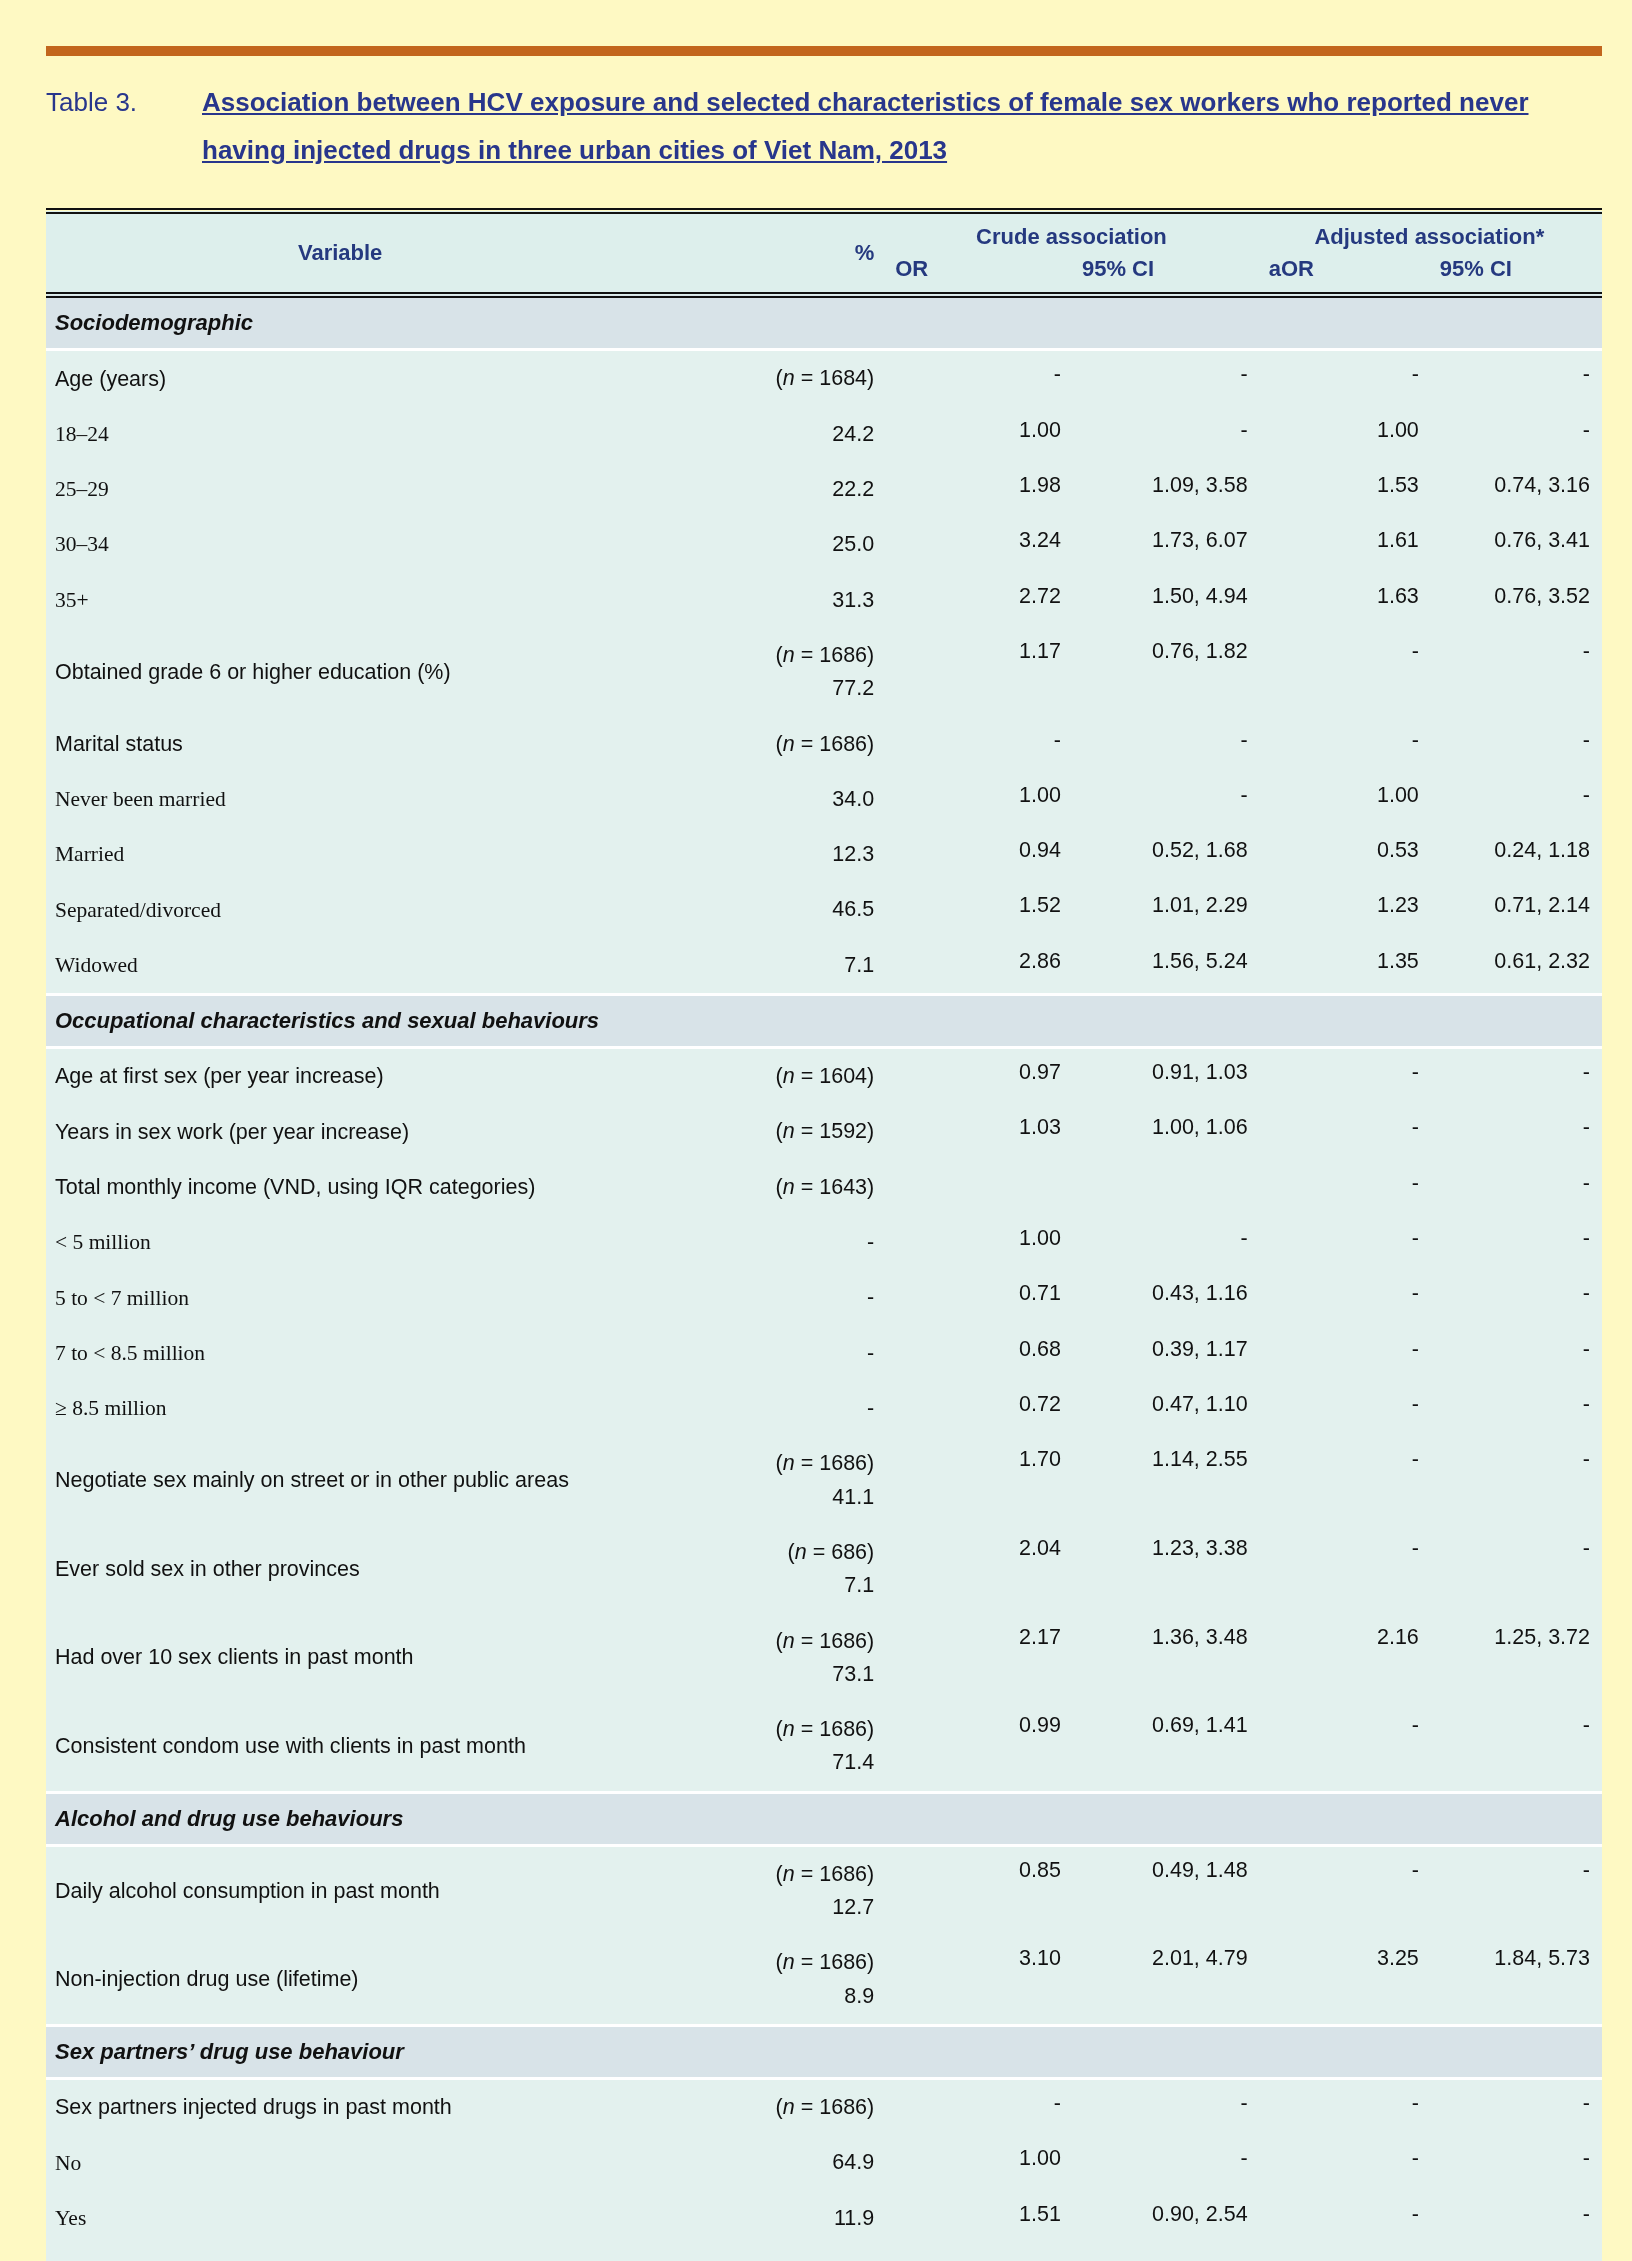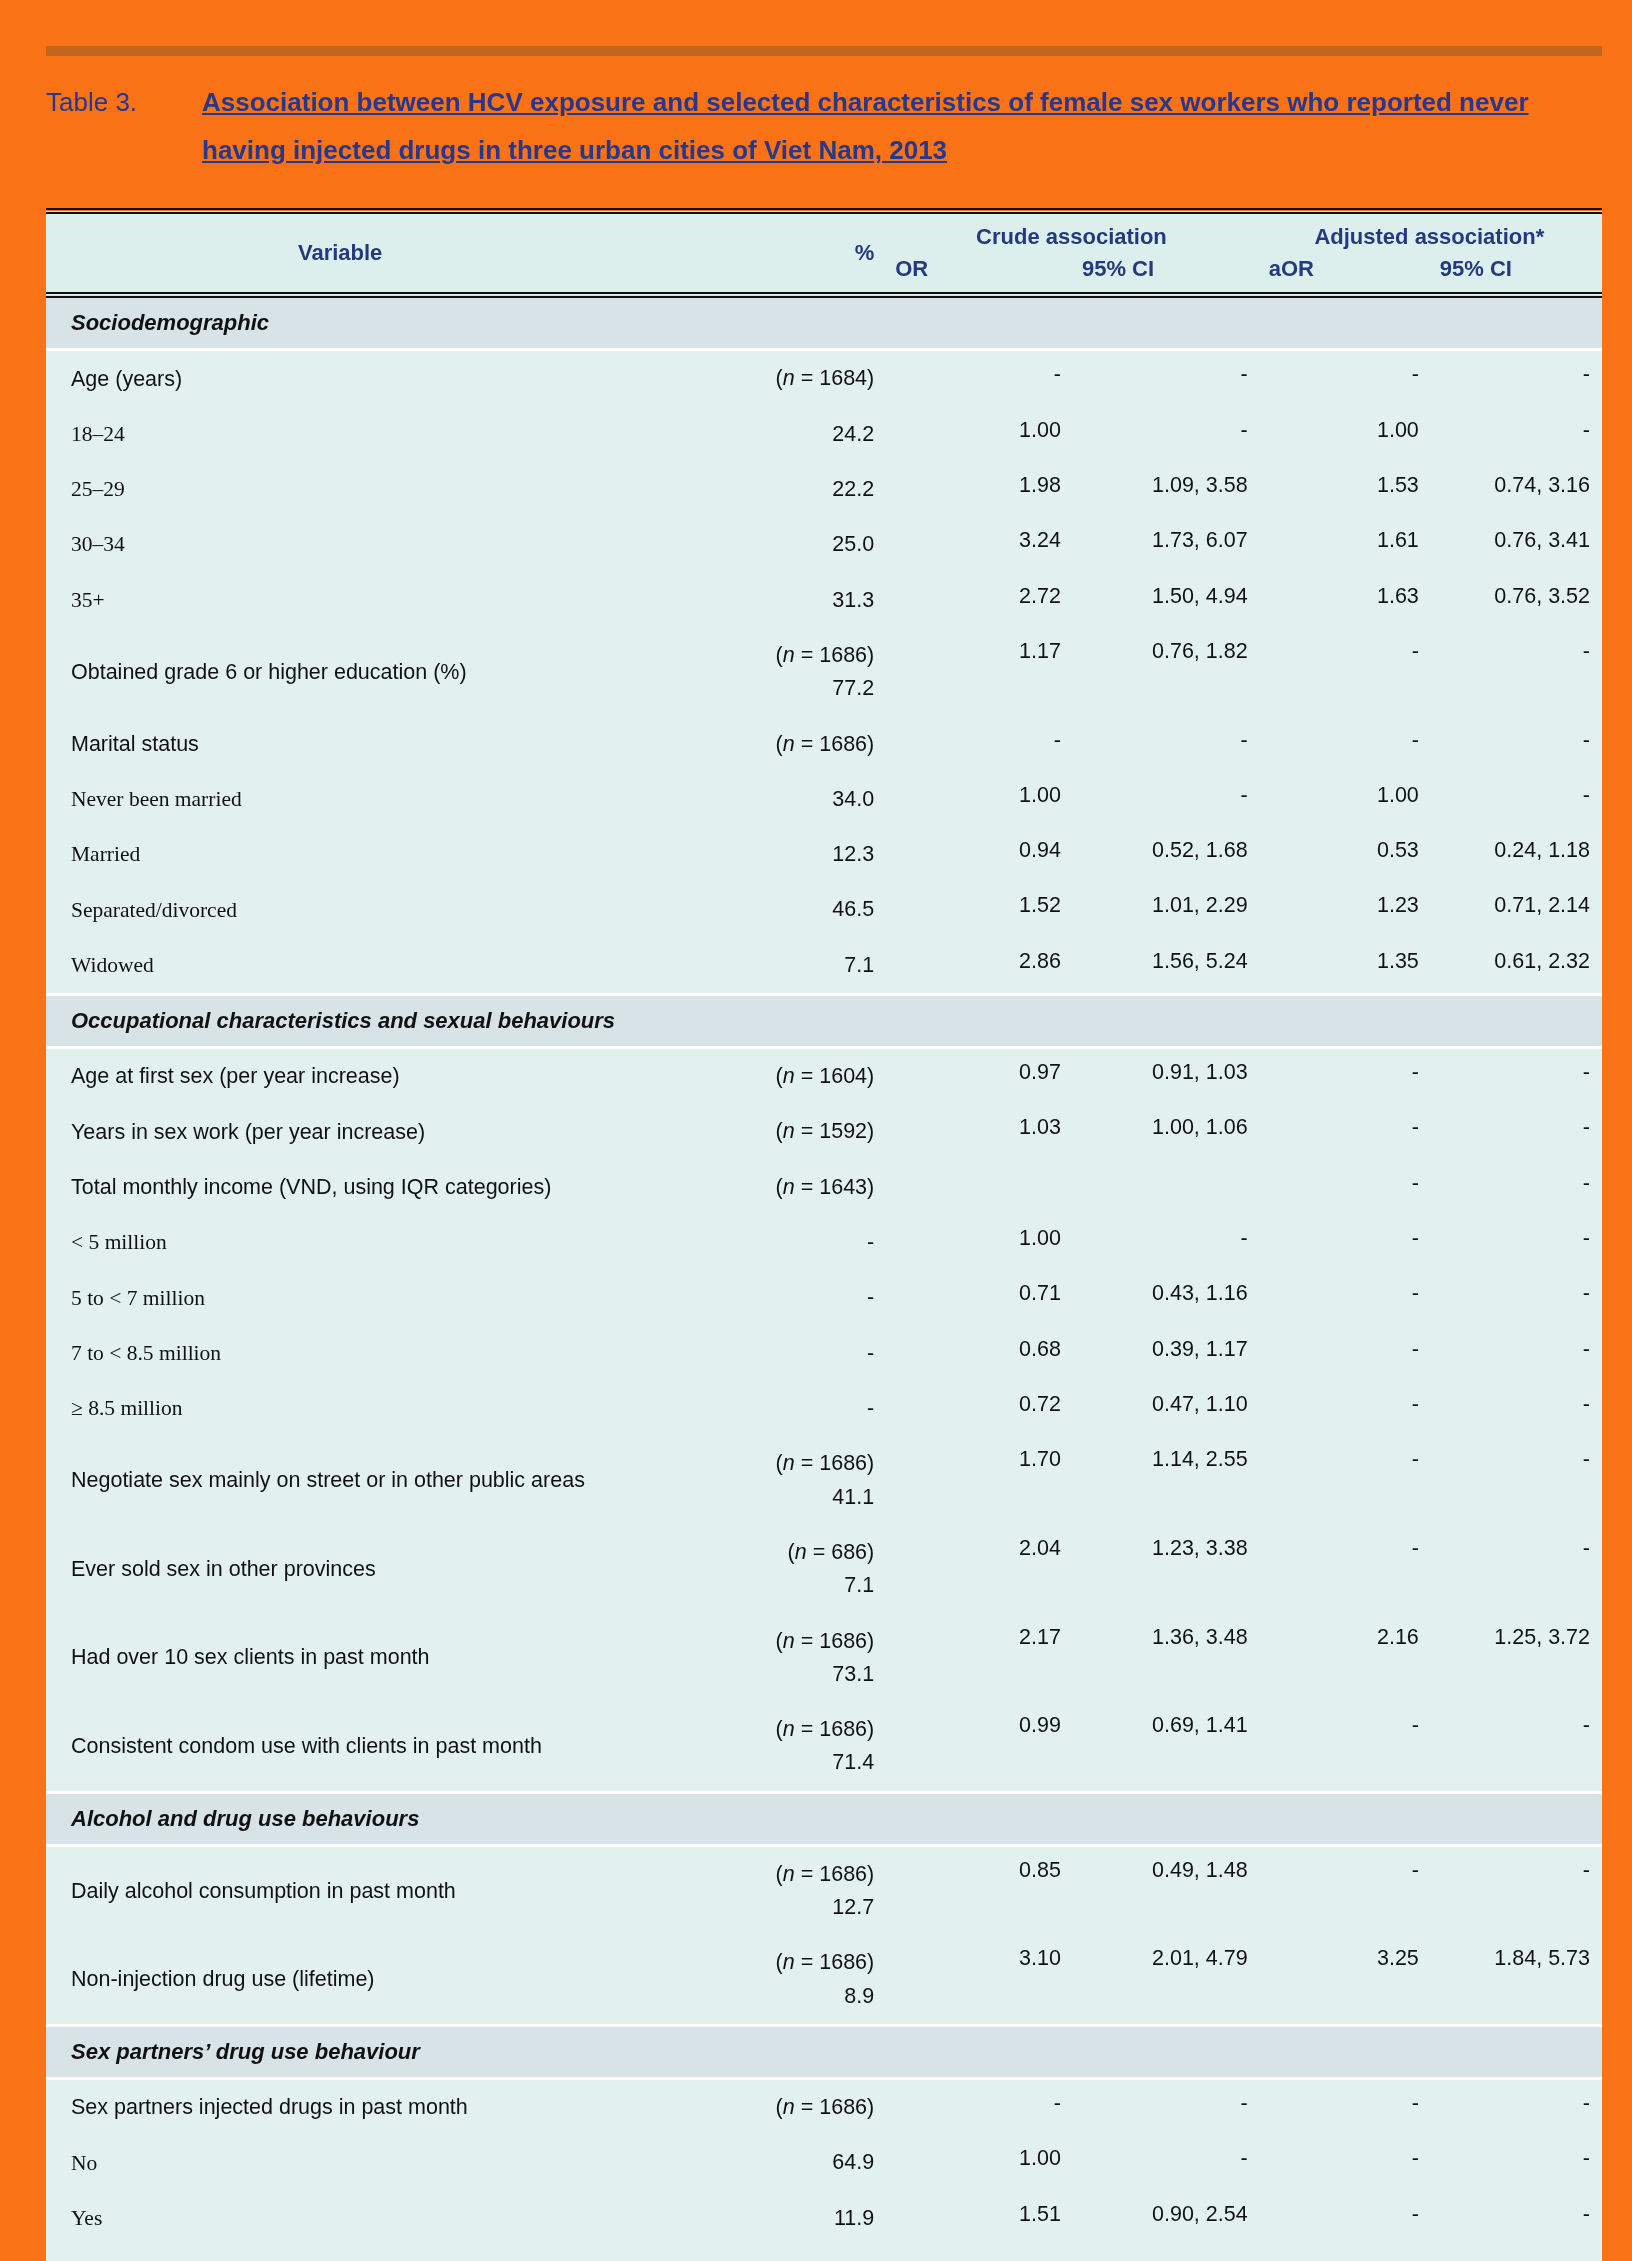--- a/index.html
+++ b/index.html
@@ -6,21 +6,21 @@
     margin: 0;
     padding: 0;
     background: #ffffff;
     font-family: "Liberation Sans", sans-serif;
   }
   .page {
     width: 1632px;
     height: 2261px;
     box-sizing: border-box;
     padding: 46px 30px 0 46px;
-    background: #f97316;
+    background: #fef9c3;
     position: relative;
   }
   .top-rule {
     height: 10.4px;
     background: #c2661d;
   }
   .title-block {
     display: flex;
     margin-top: 22px;
     color: #28368c;
@@ -81,21 +81,21 @@
     border-bottom: 6.7px double #111111;
   }
 
   tbody td {
     background: #e3f1ee;
     padding: 11px 12px 11px 9px;
   }
   tbody td.var {
     text-align: left;
     vertical-align: middle;
-    padding-left: 25px;
+    padding-left: 9px;
   }
   tbody td.var.ind {
     font-family: Liberation Serif, serif;
   }
   tbody td.num {
     text-align: right;
     vertical-align: top;
     white-space: nowrap;
   }
   tbody td.pct div {

